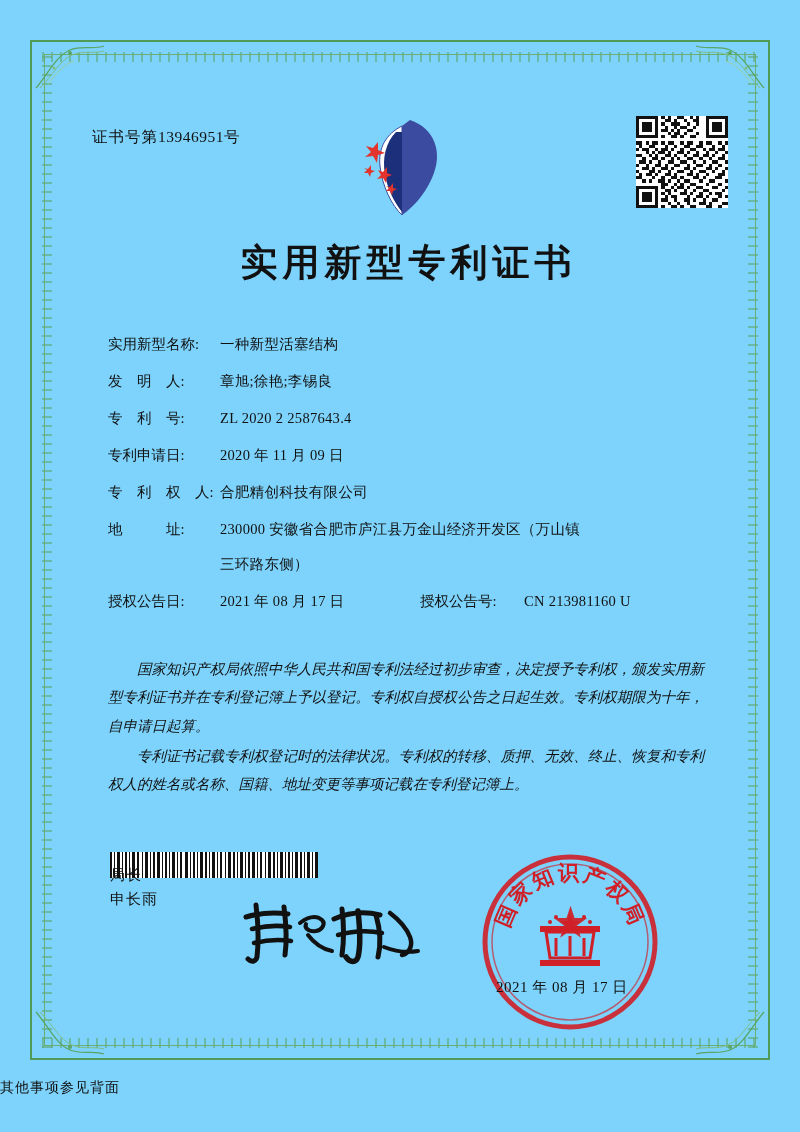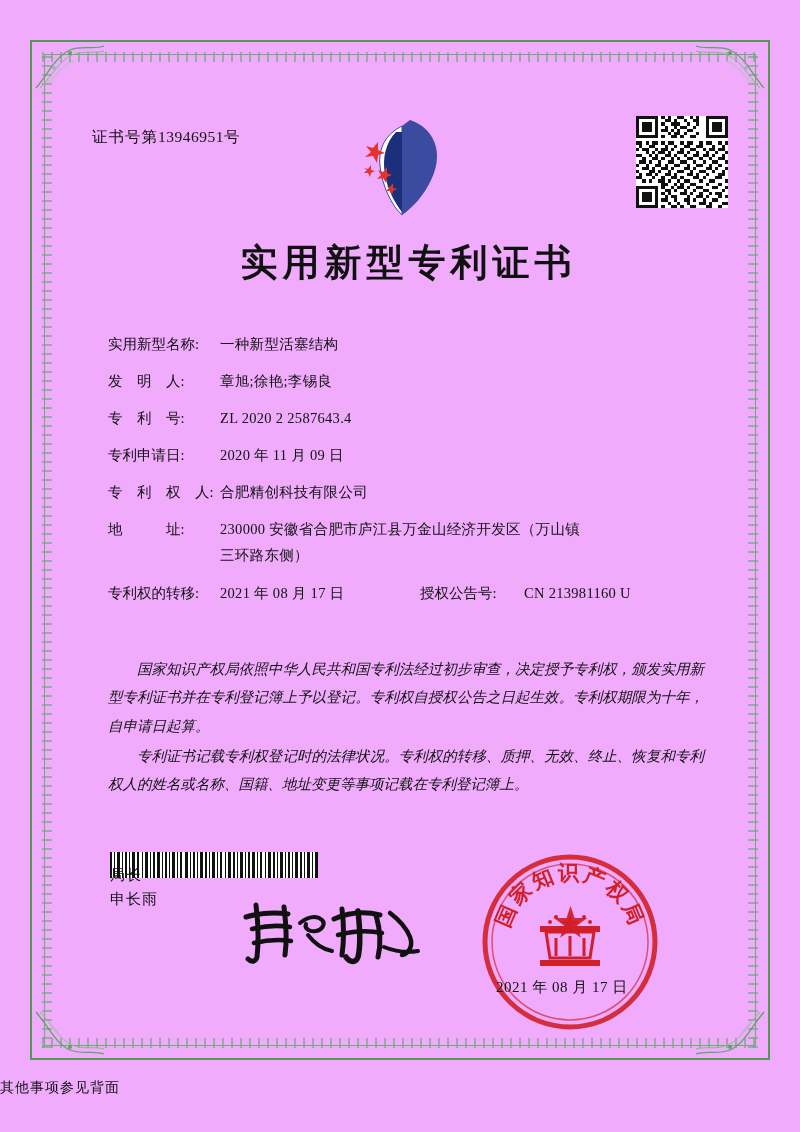--- a/index.html
+++ b/index.html
@@ -12,21 +12,21 @@
     height: 1132px;
     font-family: "Liberation Serif", "DejaVu Serif", serif;
     color: #1a1a1a;
     position: relative;
     overflow: hidden;
   }
 
   .page {
     position: absolute;
     inset: 0;
-    background: #f0abfc;
+    background: #7dd3fc;
   }
 
   
   .border-outer {
     position: absolute;
     left: 30px;
     top: 40px;
     right: 30px;
     bottom: 72px;
     border: 2px solid #4f9a56;
@@ -127,22 +127,21 @@
     flex: none;
     letter-spacing: 0px;
     white-space: pre;
   }
   .fvalue {
     flex: 1;
     letter-spacing: 0.3px;
   }
   .fvalue .line2 {
     display: block;
-    margin-top: 12px;
-    font-family: Liberation Mono, monospace;
+    margin-top: 20px;
   }
   .frow.pair .fvalue { flex: none; width: 200px; }
   .flabel2 {
     width: 104px;
     flex: none;
     white-space: pre;
   }
 
   
   .paras {
@@ -525,21 +524,21 @@
       <div class="fvalue">合肥精创科技有限公司</div>
     </div>
     <div class="frow">
       <div class="flabel">地　　　址:</div>
       <div class="fvalue">
         <span>230000 安徽省合肥市庐江县万金山经济开发区（万山镇</span>
         <span class="line2">三环路东侧）</span>
       </div>
     </div>
     <div class="frow pair">
-      <div class="flabel">专利权的转移:</div>
+      <div class="flabel">授权公告日:</div>
       <div class="fvalue">2021 年 08 月 17 日</div>
       <div class="flabel2">授权公告号:</div>
       <div class="fvalue">CN 213981160 U</div>
     </div>
   </div>
 
   <div class="paras">
     <p>国家知识产权局依照中华人民共和国专利法经过初步审查，决定授予专利权，颁发实用新型专利证书并在专利登记簿上予以登记。专利权自授权公告之日起生效。专利权期限为十年，自申请日起算。</p>
     <p>专利证书记载专利权登记时的法律状况。专利权的转移、质押、无效、终止、恢复和专利权人的姓名或名称、国籍、地址变更等事项记载在专利登记簿上。</p>
   </div>

